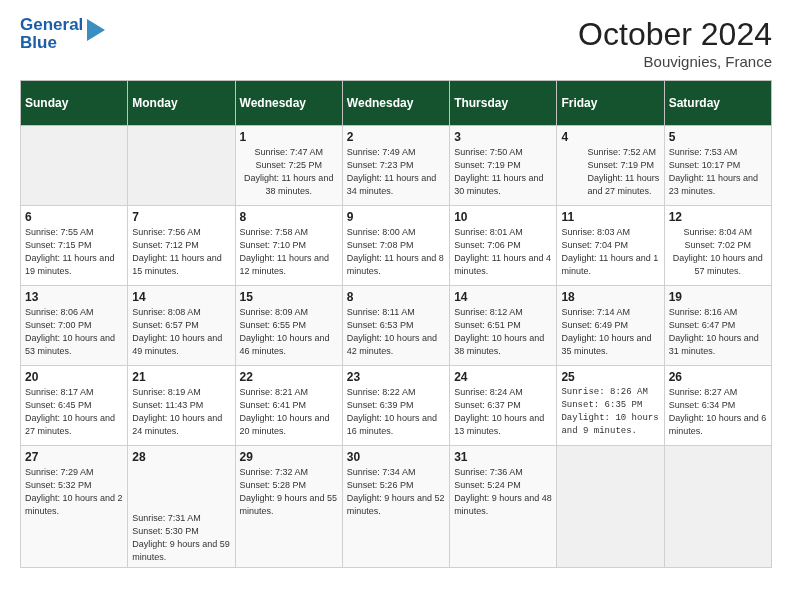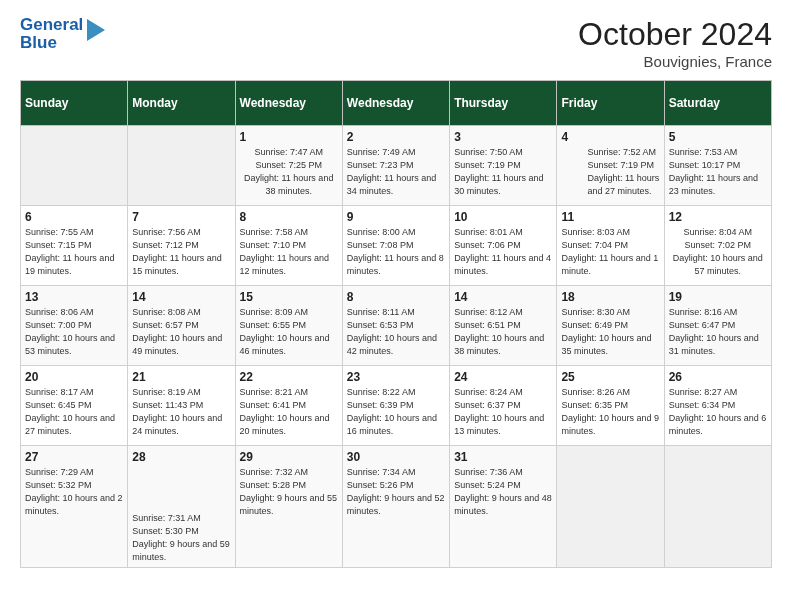--- a/index.html
+++ b/index.html
@@ -233,21 +233,21 @@
 Daylight: 10 hours and 42 minutes.</div>
           </td>
           <td>
             <span class="day-num">14</span>
             <div class="day-info" style="white-space: pre-line;">Sunrise: 8:12 AM
 Sunset: 6:51 PM
 Daylight: 10 hours and 38 minutes.</div>
           </td>
           <td>
             <span class="day-num">18</span>
-            <div class="day-info" style="white-space: pre-line;">Sunrise: 8:30 AM
+            <div class="day-info" style="white-space: pre-line;">Sunrise: 7:14 AM
 Sunset: 6:49 PM
 Daylight: 10 hours and 35 minutes.</div>
           </td>
           <td>
             <span class="day-num">19</span>
             <div class="day-info" style="white-space: pre-line;">Sunrise: 8:16 AM
 Sunset: 6:47 PM
 Daylight: 10 hours and 31 minutes.</div>
           </td>
         </tr>
@@ -277,21 +277,21 @@
 Daylight: 10 hours and 16 minutes.</div>
           </td>
           <td>
             <span class="day-num">24</span>
             <div class="day-info" style="white-space: pre-line;">Sunrise: 8:24 AM
 Sunset: 6:37 PM
 Daylight: 10 hours and 13 minutes.</div>
           </td>
           <td>
             <span class="day-num">25</span>
-            <div class="day-info" style="white-space: pre-line;">Sunrise: 8:26 AM
+            <div class="day-info" style="white-space: pre-line; font-family: Liberation Mono, monospace;">Sunrise: 8:26 AM
 Sunset: 6:35 PM
 Daylight: 10 hours and 9 minutes.</div>
           </td>
           <td>
             <span class="day-num">26</span>
             <div class="day-info" style="white-space: pre-line;">Sunrise: 8:27 AM
 Sunset: 6:34 PM
 Daylight: 10 hours and 6 minutes.</div>
           </td>
         </tr>

